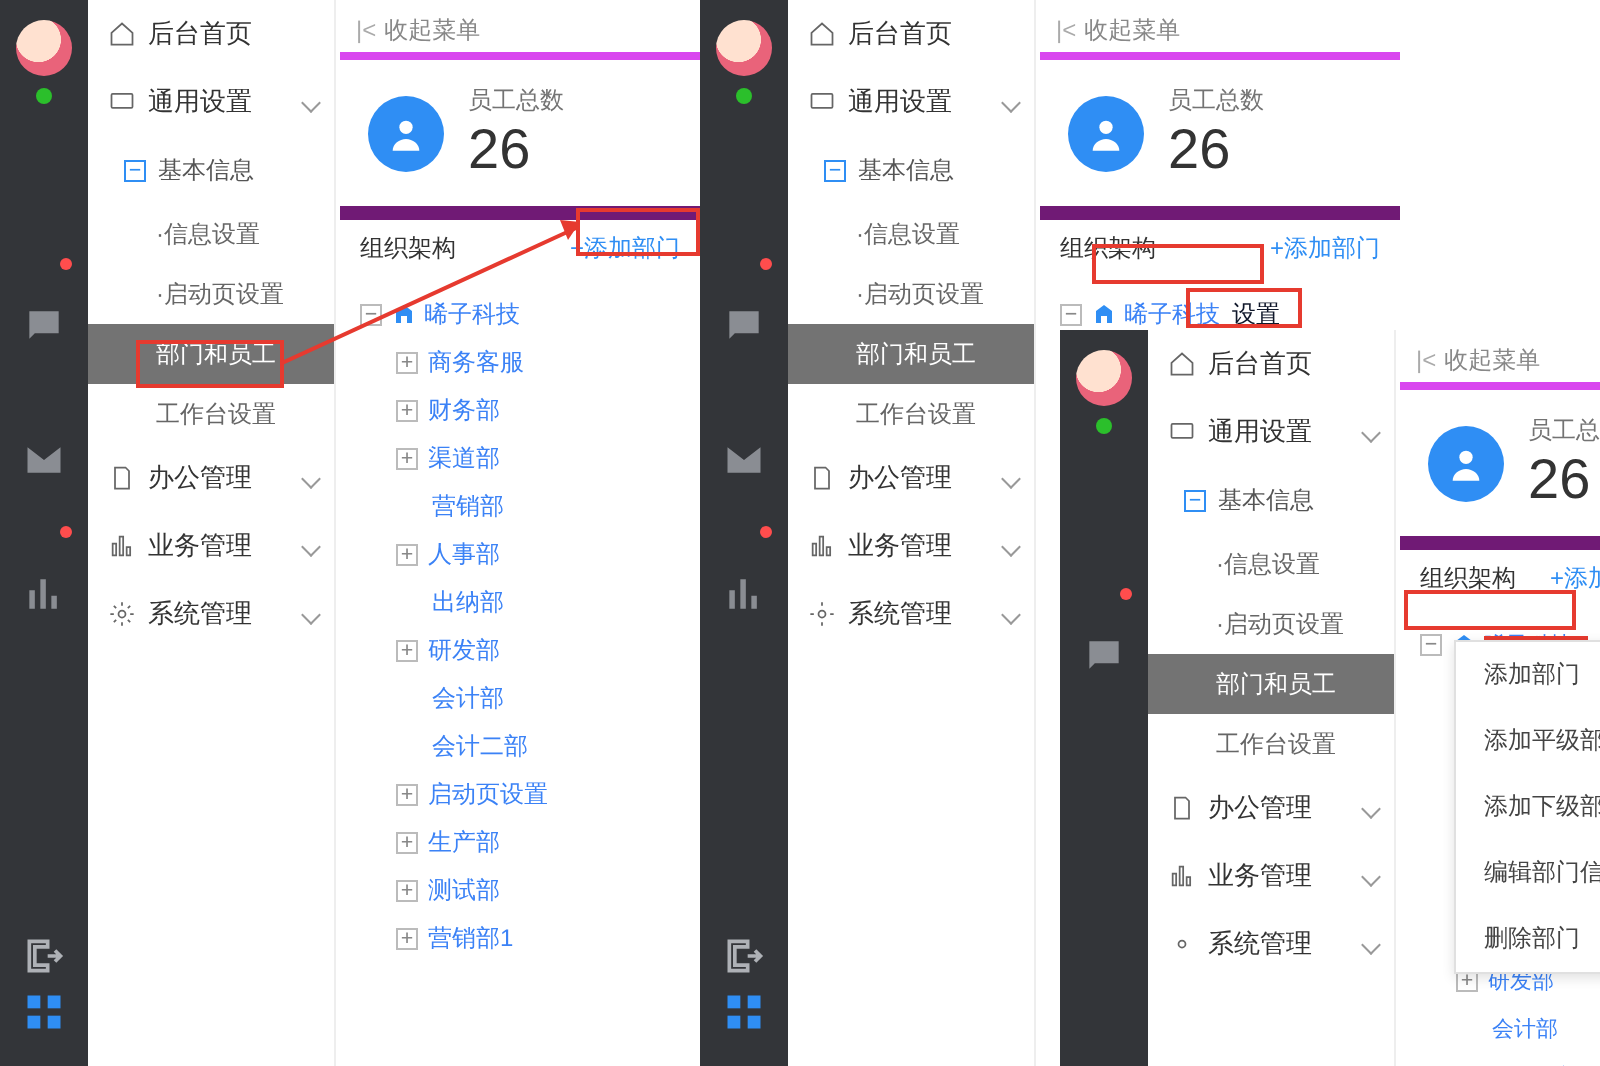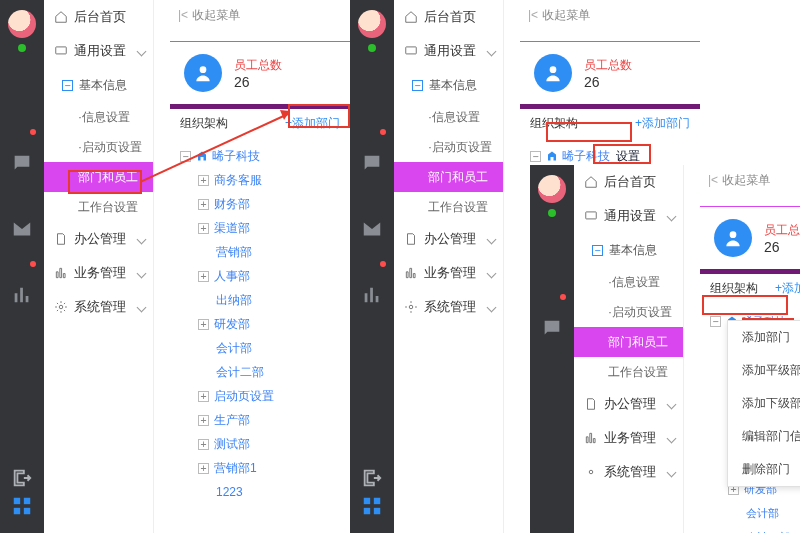--- a/index.html
+++ b/index.html
@@ -10,40 +10,40 @@
 .rail .avatar{width:28px;height:28px;border-radius:50%;background:radial-gradient(circle at 40% 35%,#ffe1d0 0 45%,#e9637a 46% 100%);margin-bottom:6px}
 .rail .dot-green{width:8px;height:8px;border-radius:50%;background:#2bbf2b;margin-bottom:80px}
 .rail svg{width:22px;height:22px;fill:#8a8d93;margin:20px 0}
 .rail .red{position:relative}
 .rail .red::after{content:"";position:absolute;top:-3px;right:-3px;width:6px;height:6px;border-radius:50%;background:#ff4d4d}
 .rail-bottom{margin-top:auto;margin-bottom:10px}
 .rail-bottom svg{fill:#aeb1b6;display:block;margin:6px 0}
 .rail-bottom .grid svg{fill:#2f8ef4}
 
 
-.side{position:absolute;top:0;width:110px;background:#fff;border-right:1px solid #eee;font-size:12px;overflow:hidden}
+.side{position:absolute;top:0;width:124px;background:#fff;border-right:1px solid #eee;font-size:12px;overflow:hidden}
 .side .row{display:flex;align-items:center;height:34px;padding-left:10px;color:#333;cursor:pointer}
 .side .row svg{width:14px;height:14px;fill:none;stroke:#666;stroke-width:1.5;margin-right:6px}
 .side .row.h{font-size:13px}
 .side .row.sub{padding-left:18px;color:#555}
 .side .row.leaf{padding-left:34px;color:#666;height:30px}
-.side .row.active{background:#d946ef;color:#fff}
+.side .row.active{background:#737373;color:#fff}
 .side .row .chev{margin-left:auto;margin-right:8px;border:solid #999;border-width:0 1px 1px 0;padding:3px;transform:rotate(45deg)}
 .side .row.sub .exp{width:11px;height:11px;border:1px solid #2f8ef4;color:#2f8ef4;font-size:10px;line-height:9px;text-align:center;margin-right:6px;font-family:monospace}
 
 
 .pane{position:absolute;top:0;background:#fff;font-size:12px}
-.collapse{height:42px;line-height:30px;padding-left:8px;color:#888;border-bottom:1px solid #d946ef}
+.collapse{height:30px;line-height:30px;padding-left:8px;color:#888;border-bottom:4px solid #d946ef}
 .collapse .k{color:#aaa;margin-right:4px}
 .statcard{display:flex;align-items:center;padding:12px 14px}
 .statcard .ico{width:38px;height:38px;border-radius:50%;background:#2f8ef4;display:flex;align-items:center;justify-content:center;margin-right:12px}
 .statcard .ico svg{fill:#fff;width:20px;height:20px}
-.statcard .lab{font-size:12px;color:#ef4444}
-.statcard .num{font-size:14px;color:#333}
-.orghead{display:flex;align-items:center;padding:6px 10px;border-top:5px solid #701a75}
+.statcard .lab{font-size:12px;color:#737373}
+.statcard .num{font-size:28px;color:#333}
+.orghead{display:flex;align-items:center;padding:6px 10px;border-top:7px solid #701a75}
 .orghead .title{color:#333}
 .orghead .add{margin-left:auto;color:#2f8ef4}
 .tree{padding:6px 4px 6px 10px;color:#666}
 .tree .node{display:flex;align-items:center;height:24px}
 .tree .exp{width:11px;height:11px;border:1px solid #bbb;color:#888;font-size:10px;line-height:9px;text-align:center;margin-right:5px;font-family:monospace}
 .tree .depth1{padding-left:18px}
 .tree .depth2{padding-left:36px}
 .tree .root svg{width:12px;height:12px;fill:#2f8ef4;margin-right:4px}
 .tree .txt{color:#3b82f6}
 .tree .set{color:#0f172a;margin-left:6px}
@@ -212,23 +212,20 @@
           <span class="txt">生产部</span>
         </div>
       <div class="node depth1">
           <span class="exp">+</span>
           <span class="txt">测试部</span>
         </div>
       <div class="node depth1">
           <span class="exp">+</span>
           <span class="txt">营销部1</span>
         </div>
-      <div class="node depth2">
-          <span class="txt">1223</span>
-        </div>
     </div>
     <div class="pending"></div>
   </div>
 </div>
 
 <div class="redbox" style="left:68px;top:170px;width:74px;height:24px"></div>
 <div class="redbox" style="left:288px;top:104px;width:62px;height:24px"></div>
 <svg class="arrow" style="left:140px;top:108px;width:160px;height:80px">
     <line x1="0" y1="74" x2="148" y2="6" stroke="#e63a2f" stroke-width="2"></line>
     <polygon points="150,3 140,2 144,12" fill="#e63a2f"></polygon>

